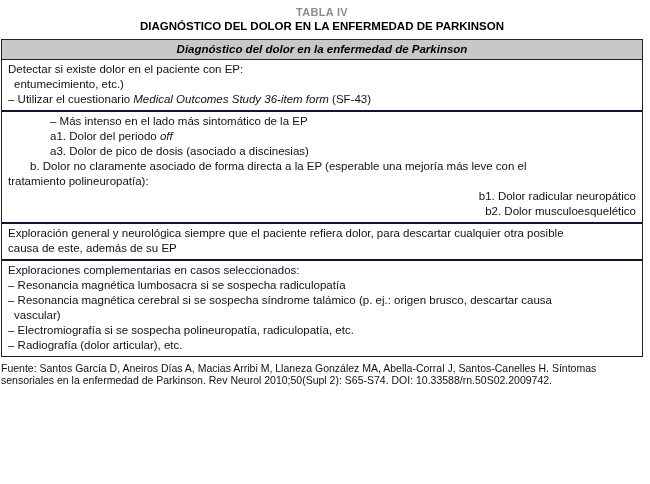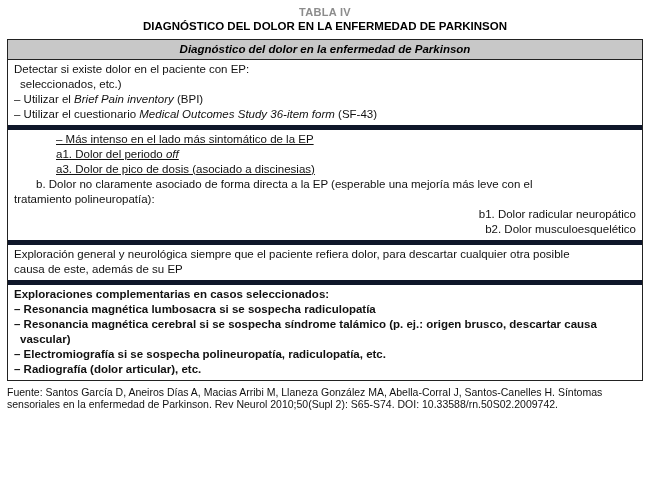--- a/index.html
+++ b/index.html
@@ -4,21 +4,21 @@
 <style>
   * { margin: 0; padding: 0; box-sizing: border-box; }
   html, body {
     width: 650px; height: 484px;
     background: #ffffff;
     font-family: "Liberation Sans", sans-serif;
     color: #111111;
   }
   .page {
     width: 650px; height: 484px;
-    padding: 5px 7px 0 7px;
+    padding: 5px 7px 0 1px;
     overflow: hidden;
   }
   .heading { text-align: center; }
   .table-label {
     font-weight: bold;
     font-size: 11px;
     line-height: 14px;
     color: #8c8c8c;
     letter-spacing: 0.3px;
   }
@@ -38,30 +38,30 @@
     font-weight: bold;
     font-style: italic;
     text-align: center;
     font-size: 11.5px;
     line-height: 15px;
     padding: 2px 4px 2px 4px;
     color: #000000;
   }
   .section {
     padding: 2px 6px 3px 6px;
-    border-bottom: 5px solid #0f172a;
+    border-bottom: 2px solid #0f172a;
     font-size: 11.5px;
     line-height: 15px;
   }
-  .section:last-child { border-bottom: none; font-weight: bold; }
+  .section:last-child { border-bottom: none; }
   .line { white-space: nowrap; }
   .ind-0 { padding-left: 0; }
   .ind-1 { padding-left: 6px; }
   .ind-2 { padding-left: 22px; }
-  .ind-3 { padding-left: 42px; text-decoration: underline; }
+  .ind-3 { padding-left: 42px; }
   .ind-4 { padding-left: 48px; text-align: right; }
   .it { font-style: italic; }
   .footer {
     font-size: 10.5px;
     line-height: 12px;
     margin-top: 5px;
     color: #111111;
   }
 </style>
 </head>
@@ -71,22 +71,21 @@
   <div class="heading">
     <div class="table-label">TABLA IV</div>
     <div class="table-title">DIAGNÓSTICO DEL DOLOR EN LA ENFERMEDAD DE PARKINSON</div>
   </div>
 
   <div class="table">
     <div class="table-header">Diagnóstico del dolor en la enfermedad de Parkinson</div>
     <div id="table-body">
         <div class="section">
           <div class="line ind-0"><span>Detectar si existe dolor en el paciente con EP:</span></div>
-          <div class="line ind-1"><span>seleccionados, etc.)</span></div>
-          <div class="line ind-0"><span>– Utilizar el </span><span class="it">Brief Pain inventory</span><span> (BPI)</span></div>
+          <div class="line ind-1"><span>entumecimiento, etc.)</span></div>
           <div class="line ind-0"><span>– Utilizar el cuestionario </span><span class="it">Medical Outcomes Study 36-item form</span><span> (SF-43)</span></div>
         </div>
         <div class="section">
           <div class="line ind-3"><span>– Más intenso en el lado más sintomático de la EP</span></div>
           <div class="line ind-3"><span>a1. Dolor del periodo </span><span class="it">off</span></div>
           <div class="line ind-3"><span>a3. Dolor de pico de dosis (asociado a discinesias)</span></div>
           <div class="line ind-2"><span>b. Dolor no claramente asociado de forma directa a la EP (esperable una mejoría más leve con el</span></div>
           <div class="line ind-0"><span>tratamiento polineuropatía):</span></div>
           <div class="line ind-4"><span>b1. Dolor radicular neuropático</span></div>
           <div class="line ind-4"><span>b2. Dolor musculoesquelético</span></div>

